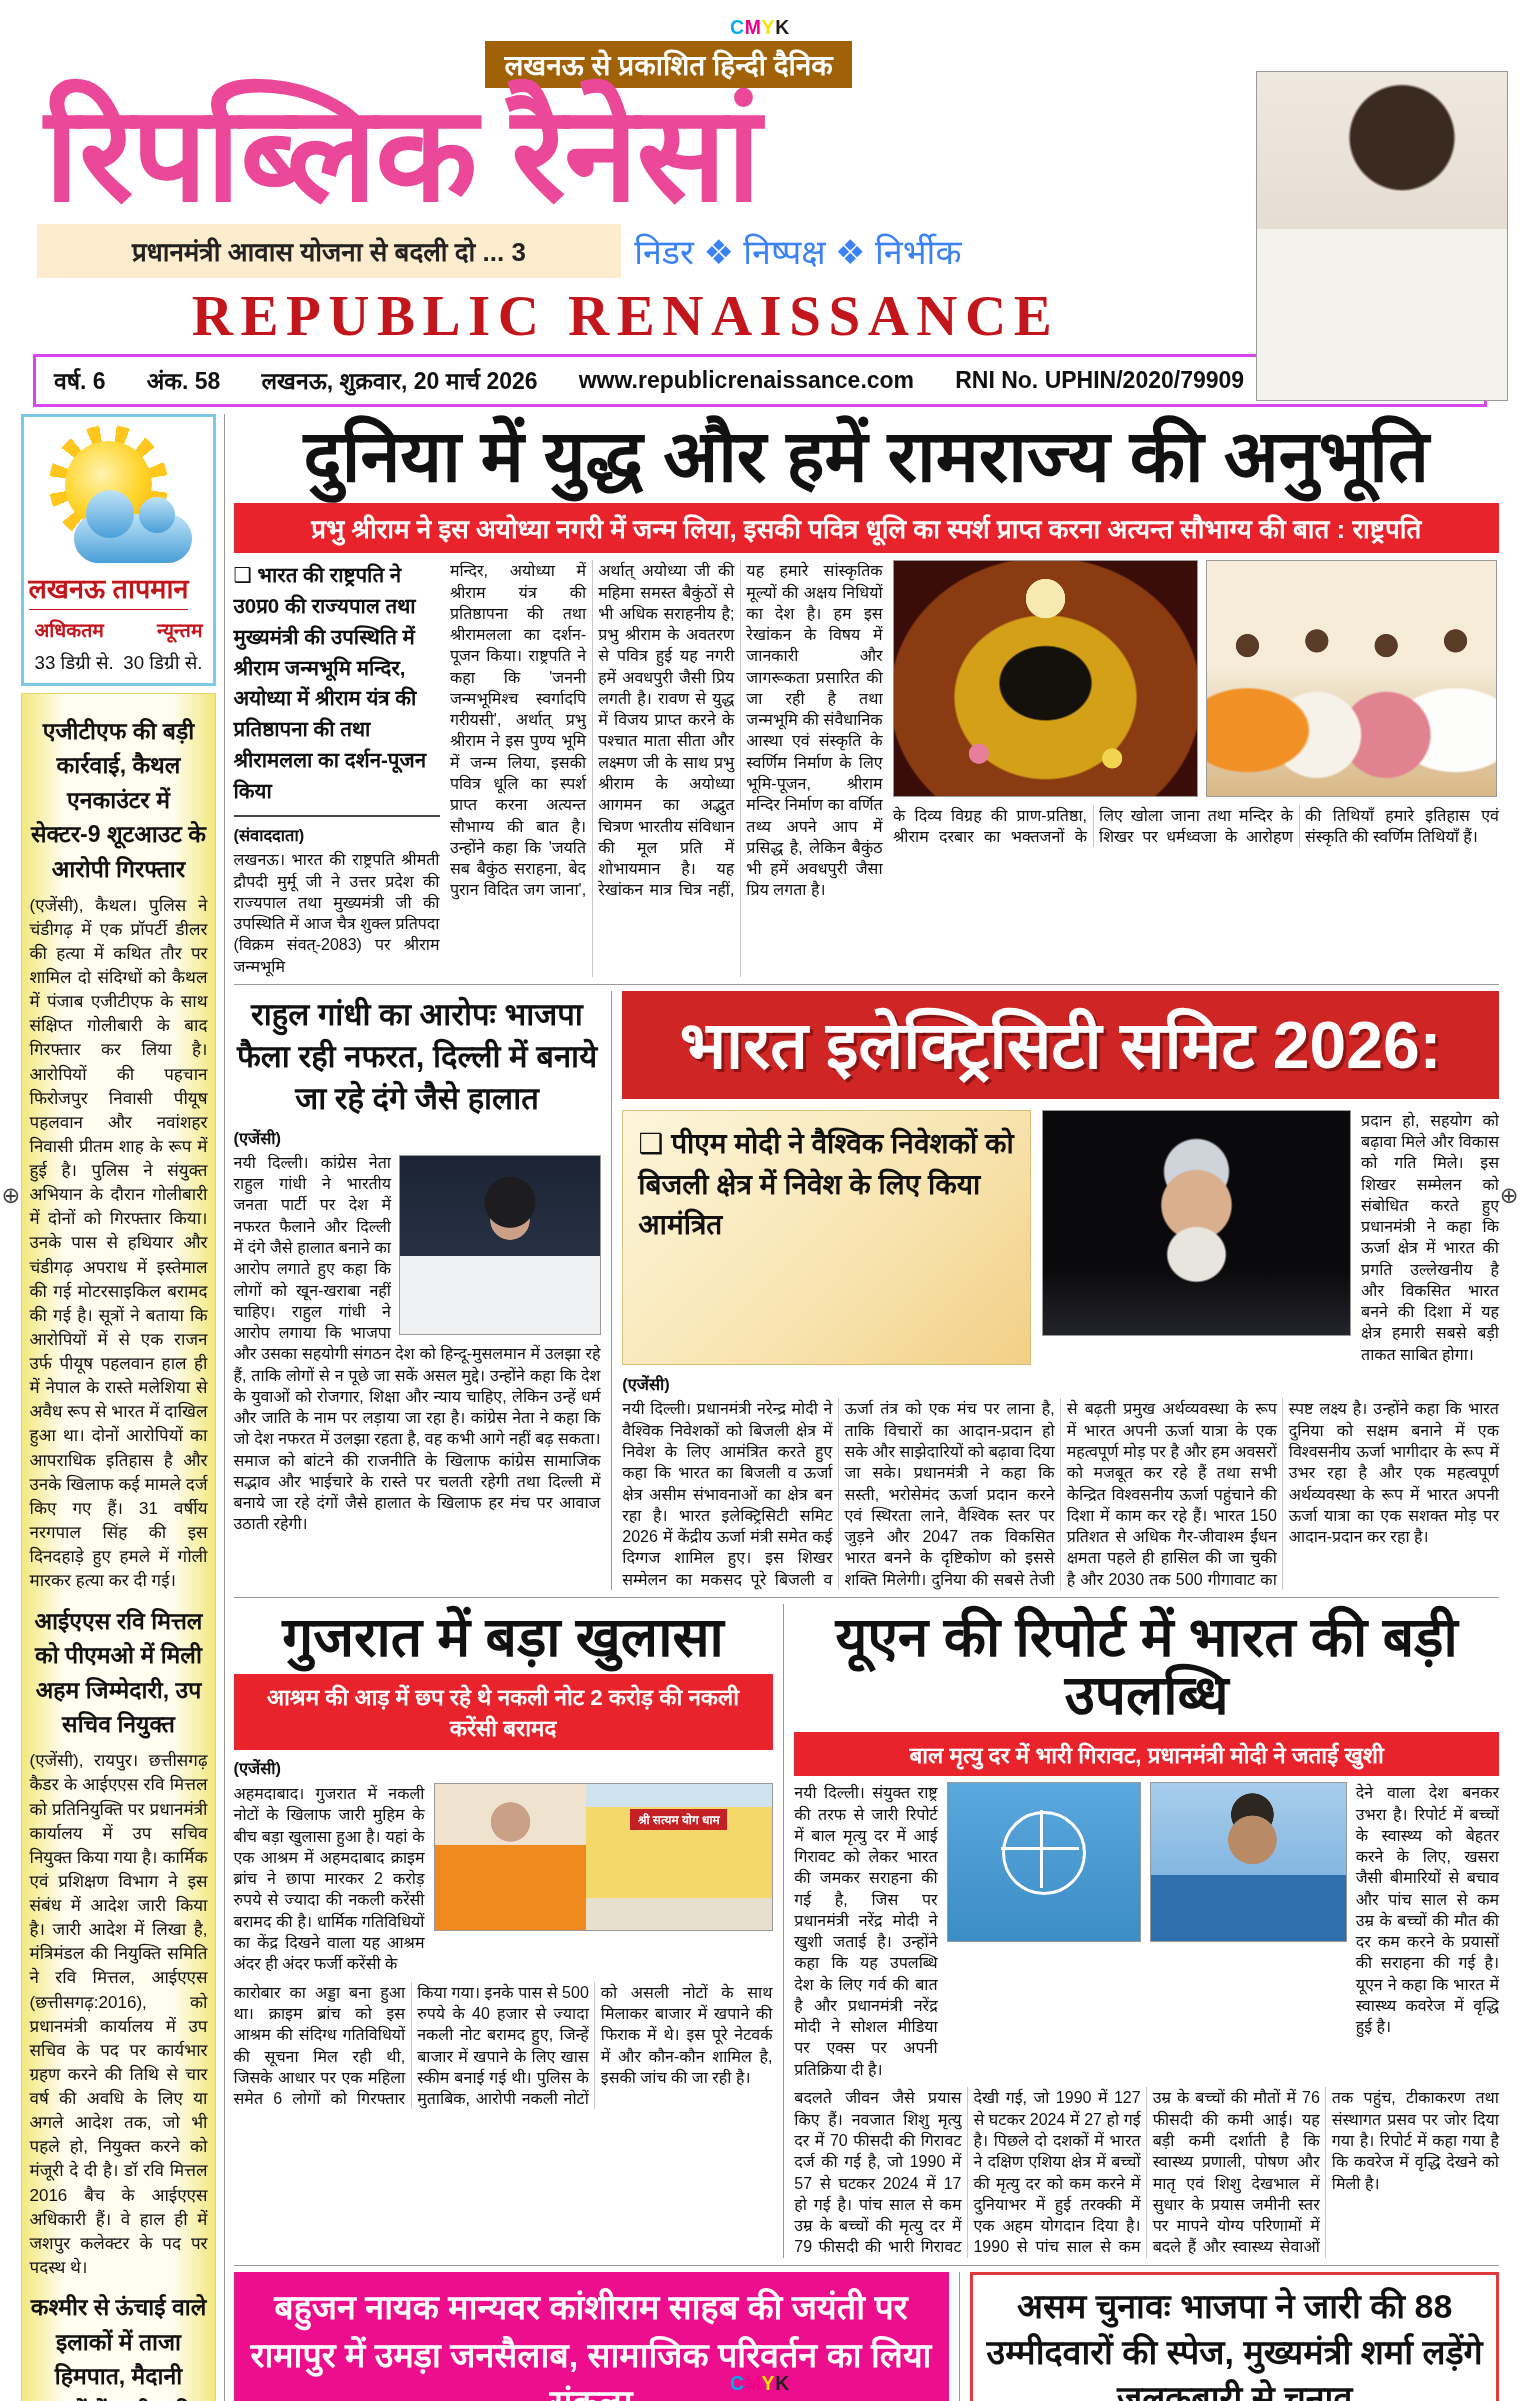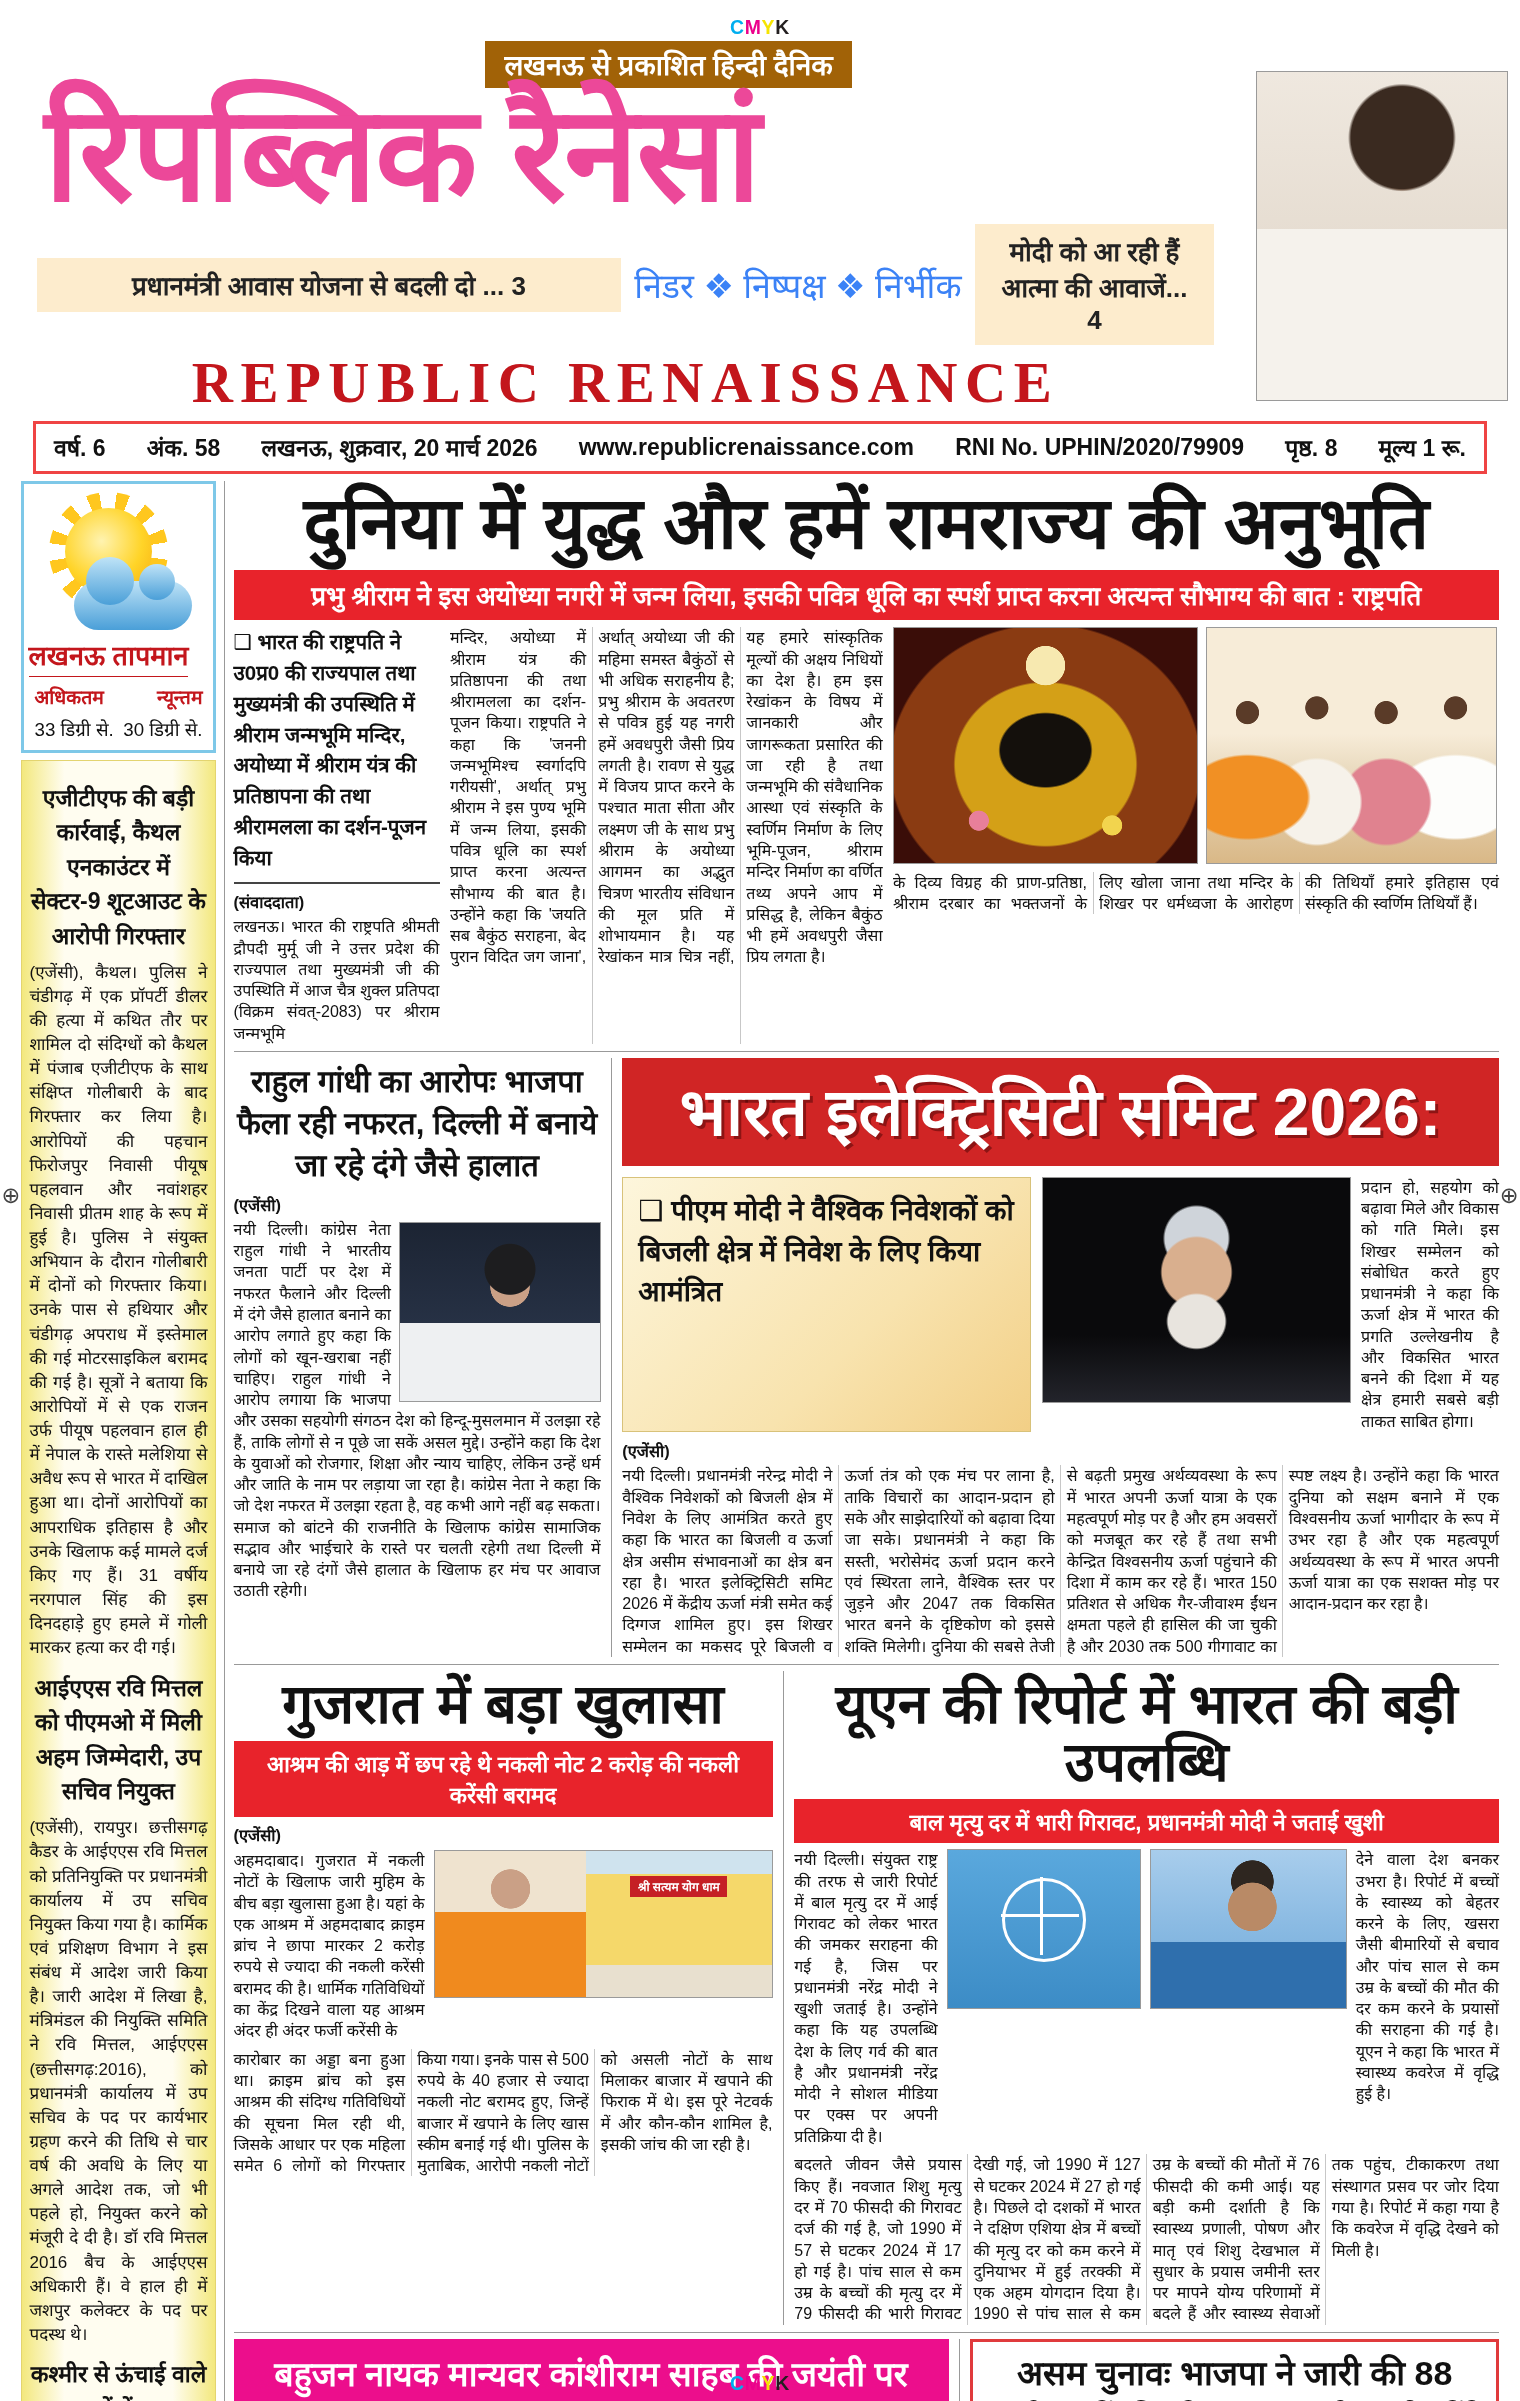--- a/index.html
+++ b/index.html
@@ -22,21 +22,21 @@
   .tagbox.right{flex:1;text-align:center;}
   .motto{color:#3b82f6;font-weight:400;font-size:34px;white-space:nowrap;}
   .eng-title{font-family:"Liberation Serif","DejaVu Serif",serif;color:#c3161c;font-weight:700;
              font-size:57px;letter-spacing:7.5px;text-align:center;margin:4.5px 0 6px;}
   .photo-woman{position:absolute;right:12px;top:30px;width:250px;height:328px;border:0.7px solid #ccc;
      background:
       radial-gradient(circle at 58% 20%, #3a2a20 0 17%, transparent 18%),
       radial-gradient(circle at 58% 26%, #c9946e 0 11%, transparent 12%),
       linear-gradient(180deg, rgba(0,0,0,0) 0 48%, #f5f2ec 48% 100%),
       linear-gradient(180deg,#efe8df,#ddd2c4);}
-  .infobar{margin:3px 33px 0;border:3px solid #ef4444;display:flex;align-items:center;
+  .infobar{margin:3px 33px 0;border:3px solid #d946ef;display:flex;align-items:center;
            justify-content:space-between;font-weight:700;font-size:23px;padding:7.5px 18px;}
   
   .main{display:flex;gap:9px;padding:7.5px 21px 0;}
   .sidebar{width:195px;flex:none;border-right:1.1px solid #999;padding-right:7.5px;
            display:flex;flex-direction:column;}
   .content{flex:1;min-width:0;}
   .band{border-top:1.1px solid #999;padding-top:6px;margin-top:7.5px;}
   .vline{width:0;border-left:1.1px solid #999;}
   .byline{font-weight:700;font-size:16.4px;margin:6px 0 3px;}
   .bodytx{font-size:16px;line-height:1.33;text-align:justify;}.cols3{column-count:3}.cols4{column-count:4}
@@ -156,21 +156,20 @@
 
   <div class="cmyk"><span class="c">C</span><span class="m">M</span><span class="y">Y</span><span class="k">K</span></div>
   <header class="mast">
     <div class="photo photo-woman"></div>
     <div class="mast-left">
       <div class="topper">लखनऊ से प्रकाशित हिन्दी दैनिक</div>
       <div class="h-title">रिपब्लिक रैनेसां</div>
       <div class="tagrow">
         <div class="tagbox left">प्रधानमंत्री आवास योजना से बदली दो ... 3</div>
         <div class="motto">निडर ❖ निष्पक्ष ❖ निर्भीक</div>
-        <div class="tagbox right">मोदी को आ रही हैं आत्मा की आवाजें... 4</div>
       </div>
       <div class="eng-title">REPUBLIC RENAISSANCE</div>
     </div>
   </header>
   <div class="infobar">
     <span>वर्ष. 6</span>
     <span>अंक. 58</span>
     <span>लखनऊ, शुक्रवार, 20 मार्च 2026</span>
     <span>www.republicrenaissance.com</span>
     <span>RNI No. UPHIN/2020/79909</span>

